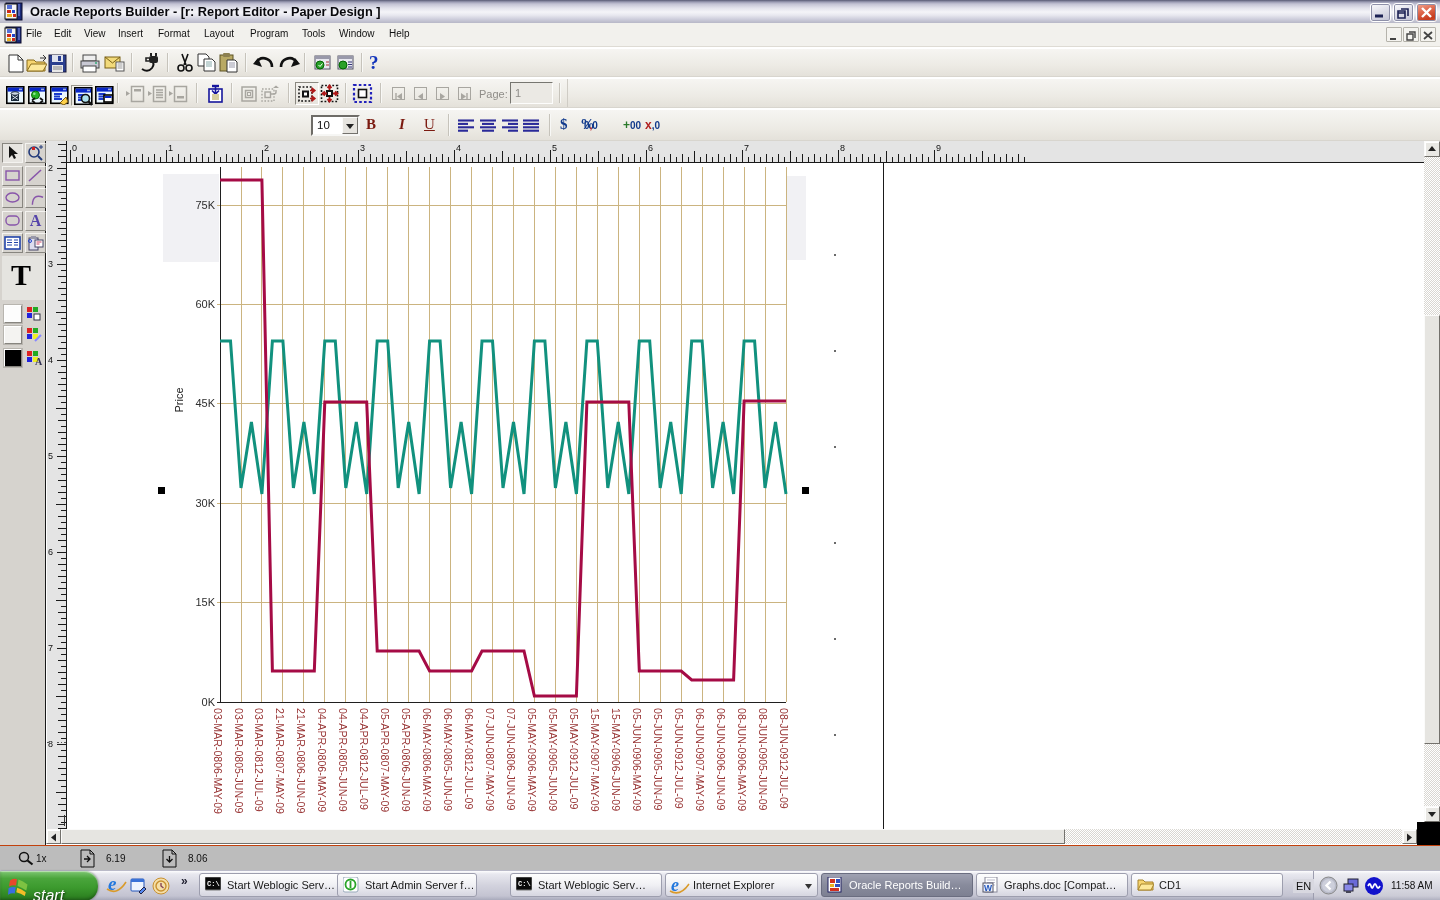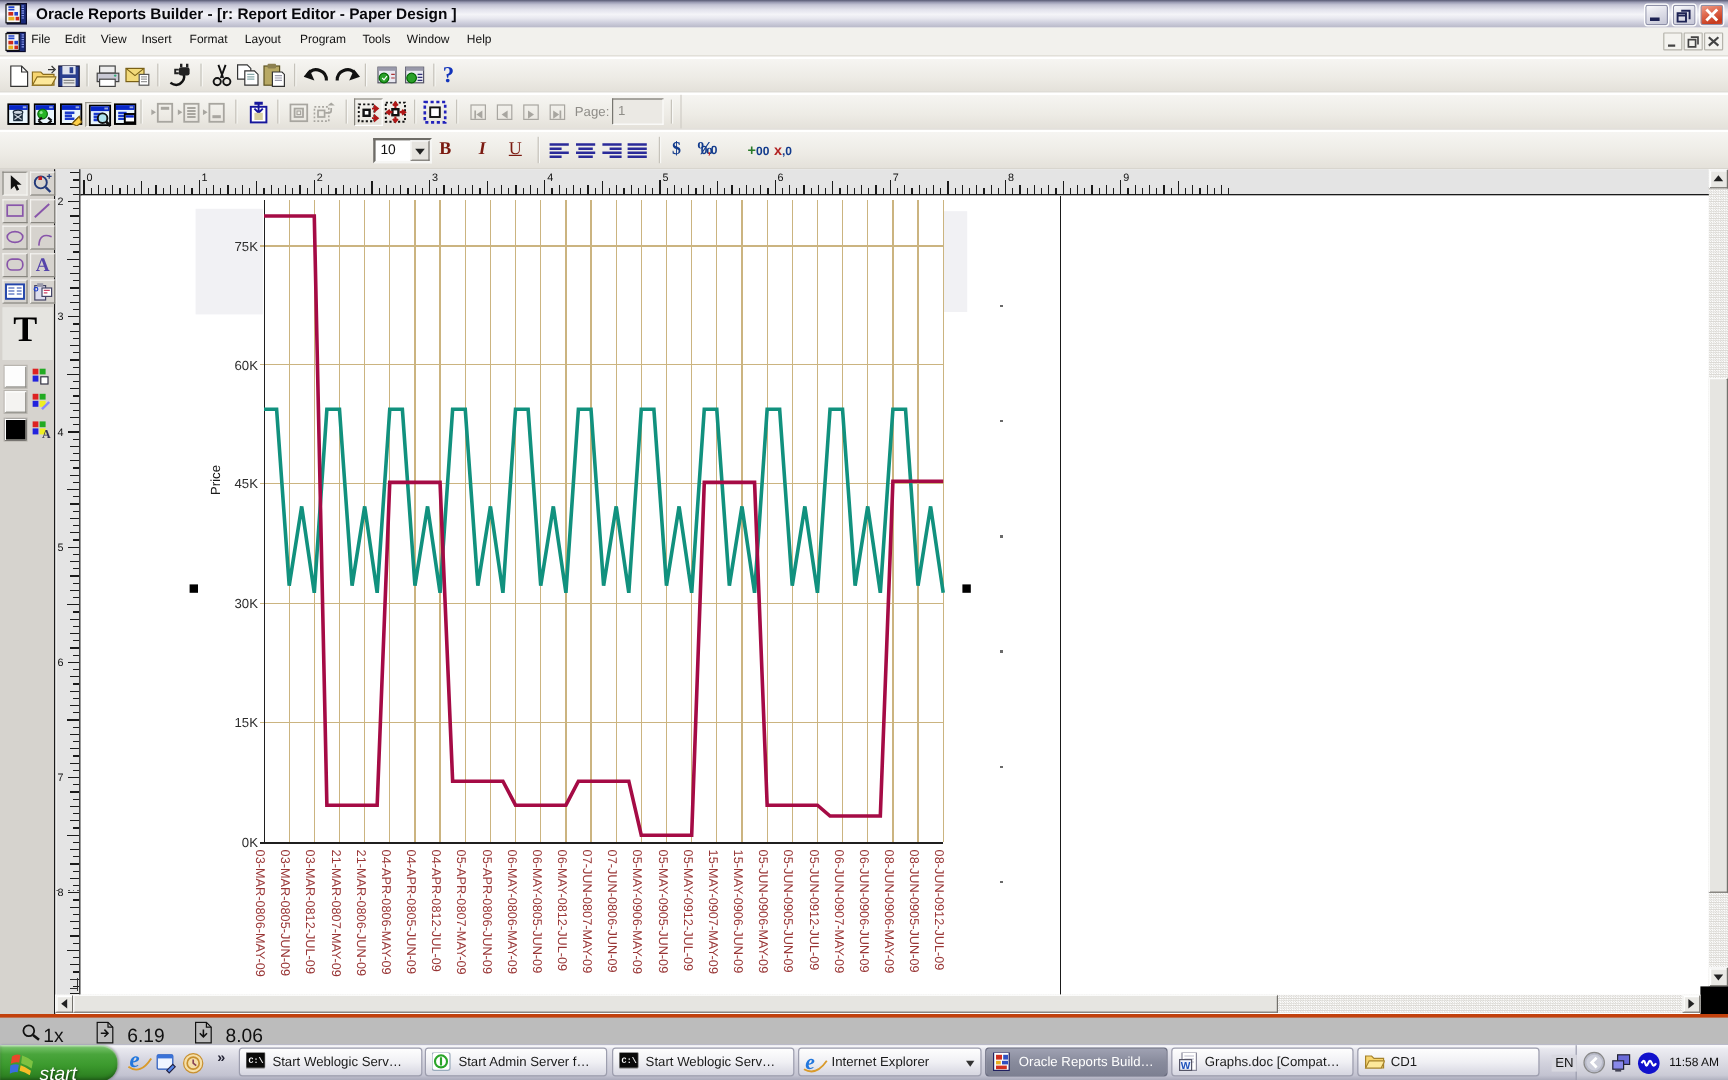--- a/index.html
+++ b/index.html
@@ -25,21 +25,21 @@
 #pal{left:0;top:141px;width:46px;height:704px;background:#d6d3ce;border-right:1px solid #1a1a1a}
 #vrul{left:47px;top:141px;width:20px;height:688px;background:#e4e4e4;border-right:1px solid #1a1a1a}
 #canvas{left:68px;top:163px;width:1356px;height:666px;background:#fff;overflow:hidden}
 .rn{font:9px "Liberation Sans",sans-serif;fill:#111}
 .palbtn{position:absolute;width:21px;height:20px;background:#d6d3ce;border:1px solid;border-color:#f4f3f0 #87857f #87857f #f4f3f0}
 
 .stipple{background-image:conic-gradient(#fff 0 25%,#d9d7d2 0 50%,#fff 0 75%,#d9d7d2 0);background-size:2px 2px}
 .sbtn{position:absolute;background:#e9e8e4;border:1px solid;border-color:#fbfbfa #73716c #73716c #fbfbfa;box-shadow:inset 1px 1px 0 #fff;color:#111}
 .thumb{position:absolute;background:#e6e5e1;border:1px solid;border-color:#fbfbfa #73716c #73716c #fbfbfa}
 
-#status{left:0;top:845px;width:1440px;height:25px;background:#bcbcbc;border-top:3px solid #c2410c;font-size:16px;color:#111}
+#status{left:0;top:845px;width:1440px;height:25px;background:#bcbcbc;border-top:1px solid #c2410c;font-size:10px;color:#111}
 
 #task{left:0;top:870px;width:1440px;height:30px;background:linear-gradient(180deg,#fdfdfe 0,#e8e8ef 3px,#d3d3de 14px,#c3c3d1 25px,#a9aabb 29px,#8e90a4 30px);border-top:1px solid #babac8}
 .tkb{position:absolute;top:2px;height:24px;border-radius:3px;border:1px solid #9d9eae;background:linear-gradient(180deg,#fefefe 0,#f0f0f4 50%,#d8d8e2 95%);font-size:11px;color:#1a1a1a}
 .tkb .lbl{position:absolute;left:27px;top:5px;white-space:nowrap}
 .tkb svg{position:absolute;left:5px;top:3px}
 #start{position:absolute;left:0;top:0;width:98px;height:30px;border-radius:0 14px 14px 0;background:linear-gradient(180deg,#7fc873 0,#4aa53c 25%,#3c9a2e 55%,#2e8322 85%,#256f1c 100%);box-shadow:inset 0 -2px 3px rgba(0,0,0,.25),inset 0 1px 1px rgba(255,255,255,.5),1px 0 2px rgba(0,0,0,.3)}
 #start .st{position:absolute;left:33px;top:16px;color:#fff;font-size:16px;font-weight:normal;font-style:italic;text-shadow:1px 1px 2px rgba(0,0,0,.5)}
 </style></head><body>
 
 <div id="title" class="abs">
@@ -570,21 +570,21 @@
       <path d="M9 6 v3 l2.5 2" stroke="#845" fill="none" stroke-width="1.4"></path>
     </svg>
 <span class="abs" style="left:181px;top:3px;font:bold 12px 'Liberation Sans';color:#223">»</span>
 <div class="tkb" style="left:199px;width:153px;">
       <svg width="16" height="15" viewBox="0 0 16 15">
         <rect x="0" y="0" width="16" height="13" rx="1" fill="#0a0a0a" stroke="#777"></rect>
         <text x="2" y="9" style="font:bold 7px 'Liberation Mono'" fill="#fff">C:\</text>
       </svg>
       <span class="lbl">Start Weblogic Serv…</span>
     </div>
-<div class="tkb" style="left:354px;width:152px;">
+<div class="tkb" style="left:337px;width:140px;">
       <svg width="16" height="16" viewBox="0 0 16 16">
         <rect x="0" y="0" width="15" height="15" rx="2" fill="#fff" stroke="#9ab"></rect>
         <circle cx="7.5" cy="7.5" r="5" fill="none" stroke="#2aa52a" stroke-width="1.8"></circle>
         <path d="M7.5 4 v7" stroke="#2aa52a" stroke-width="1.8"></path>
       </svg>
       <span class="lbl">Start Admin Server f…</span>
     </div>
 <div class="tkb" style="left:510px;width:152px;">
       <svg width="16" height="15" viewBox="0 0 16 15">
         <rect x="0" y="0" width="16" height="13" rx="1" fill="#0a0a0a" stroke="#777"></rect>

